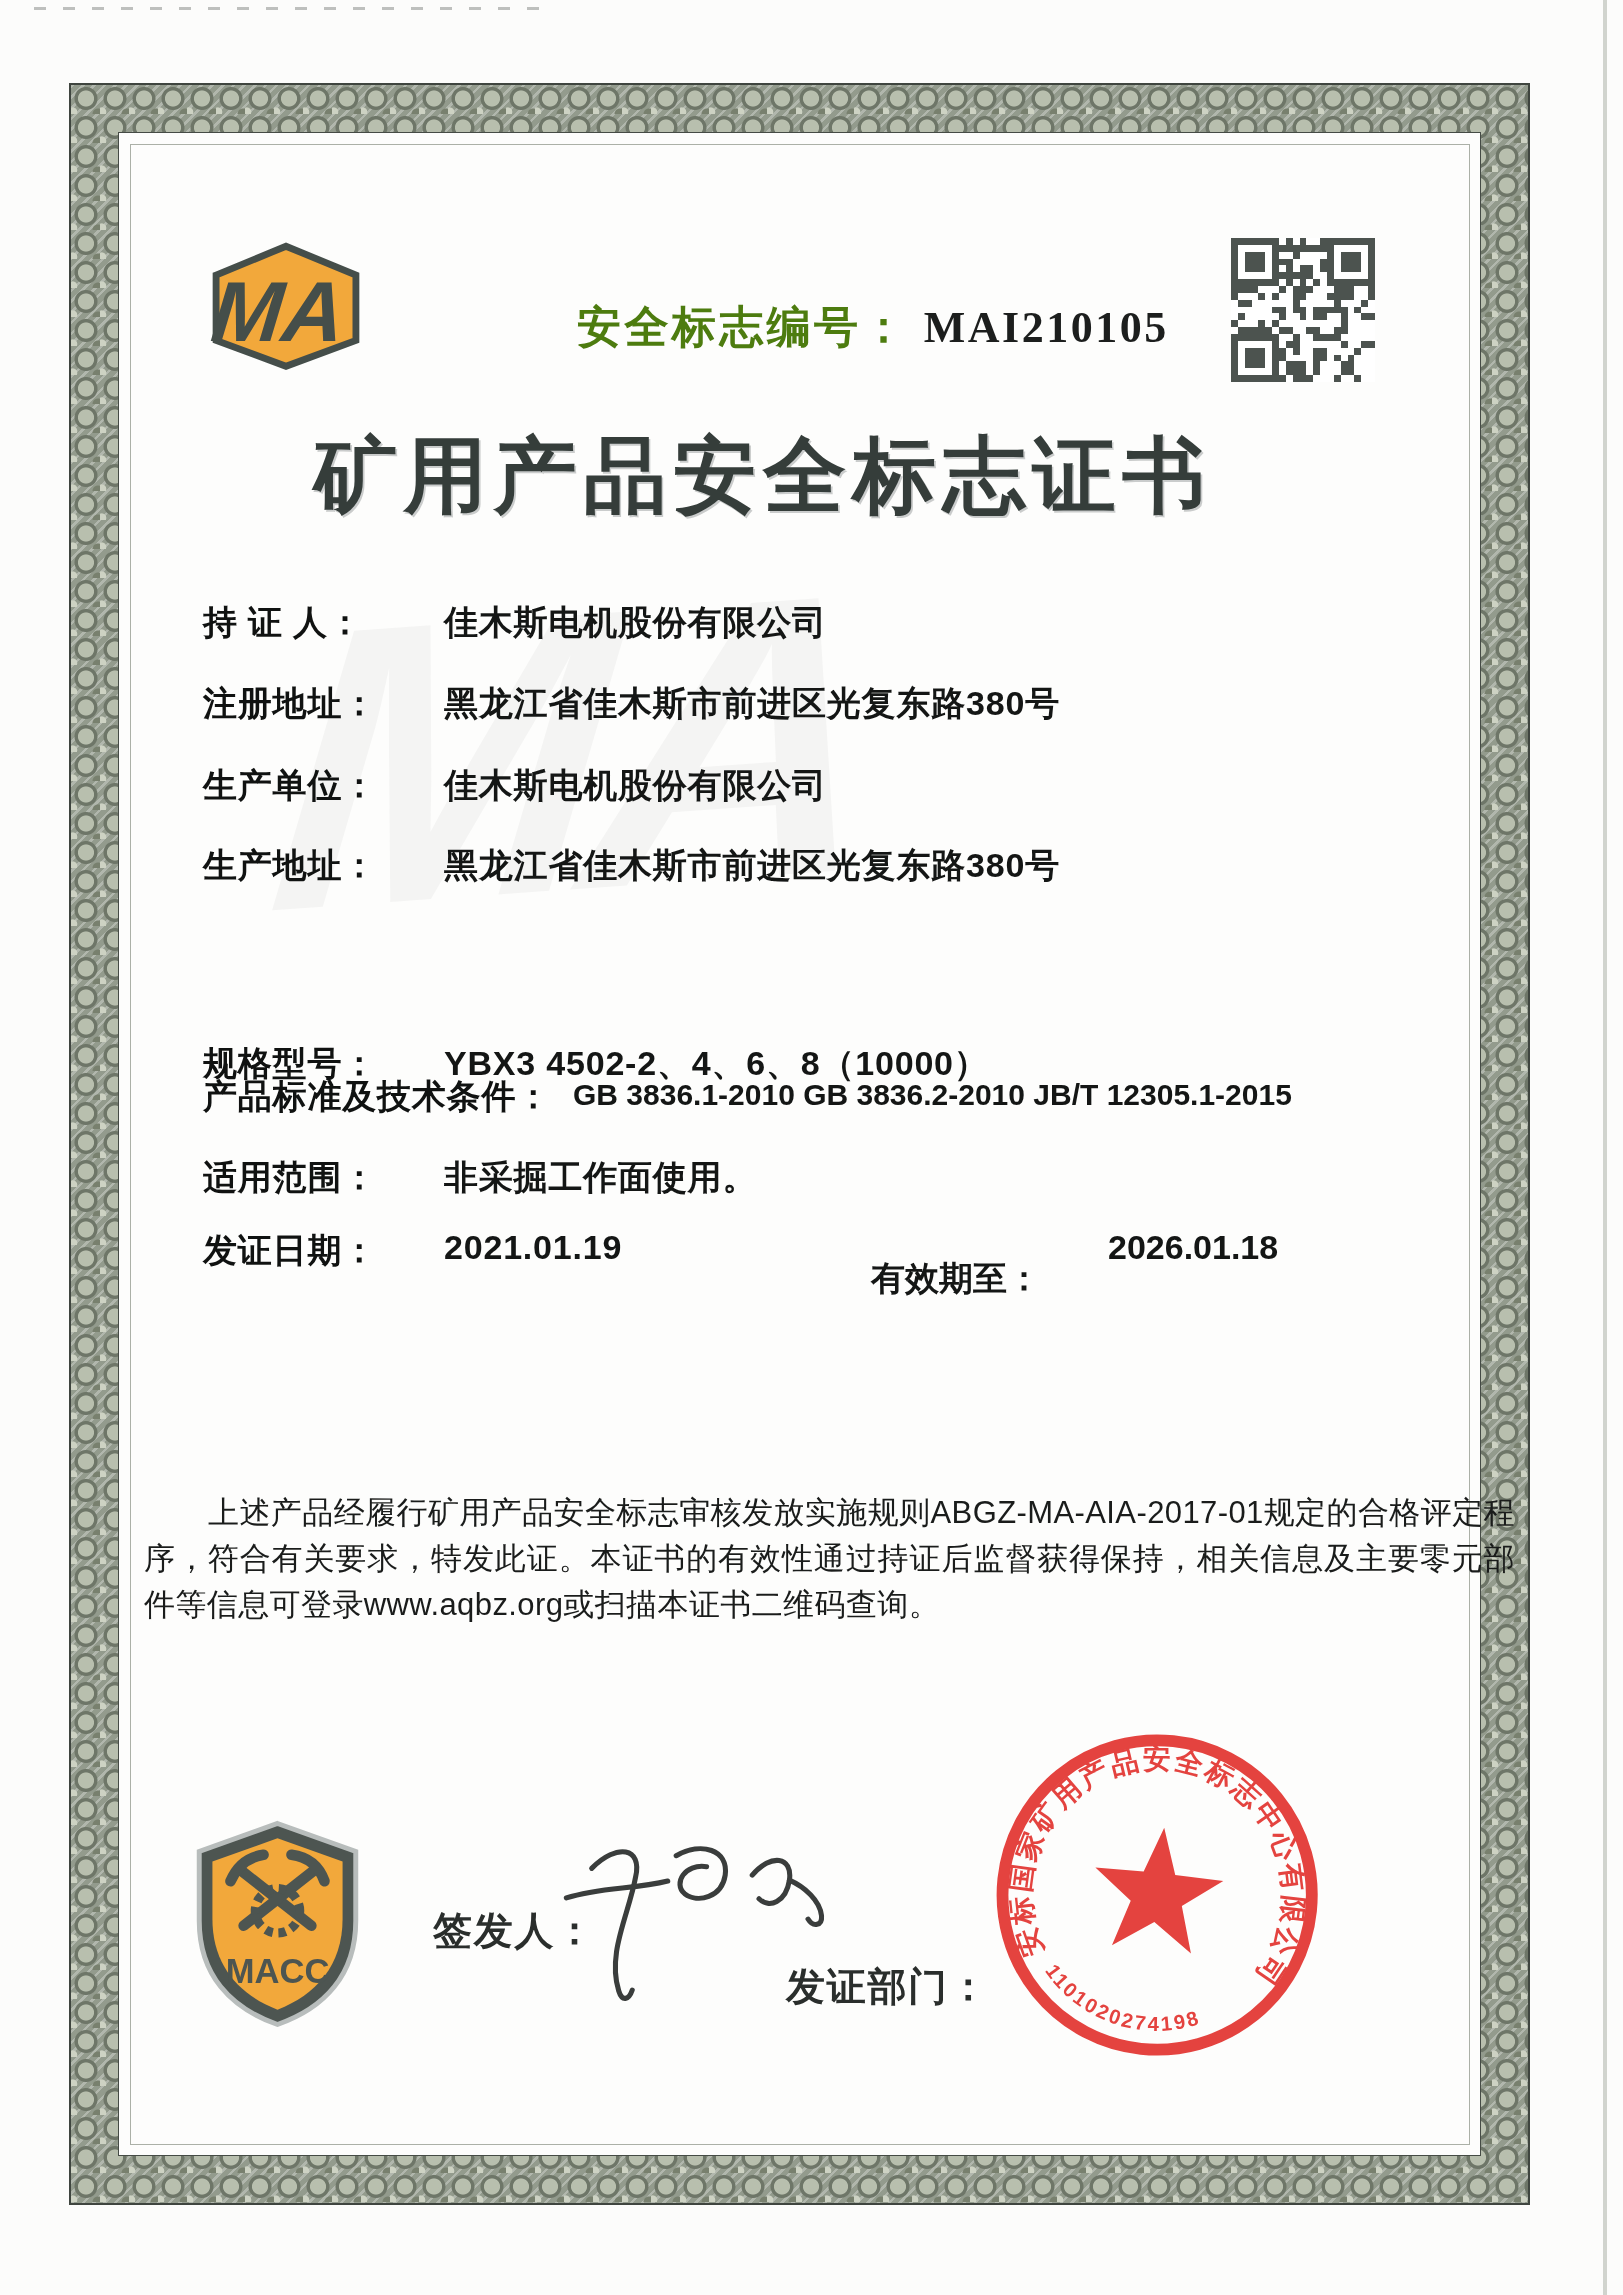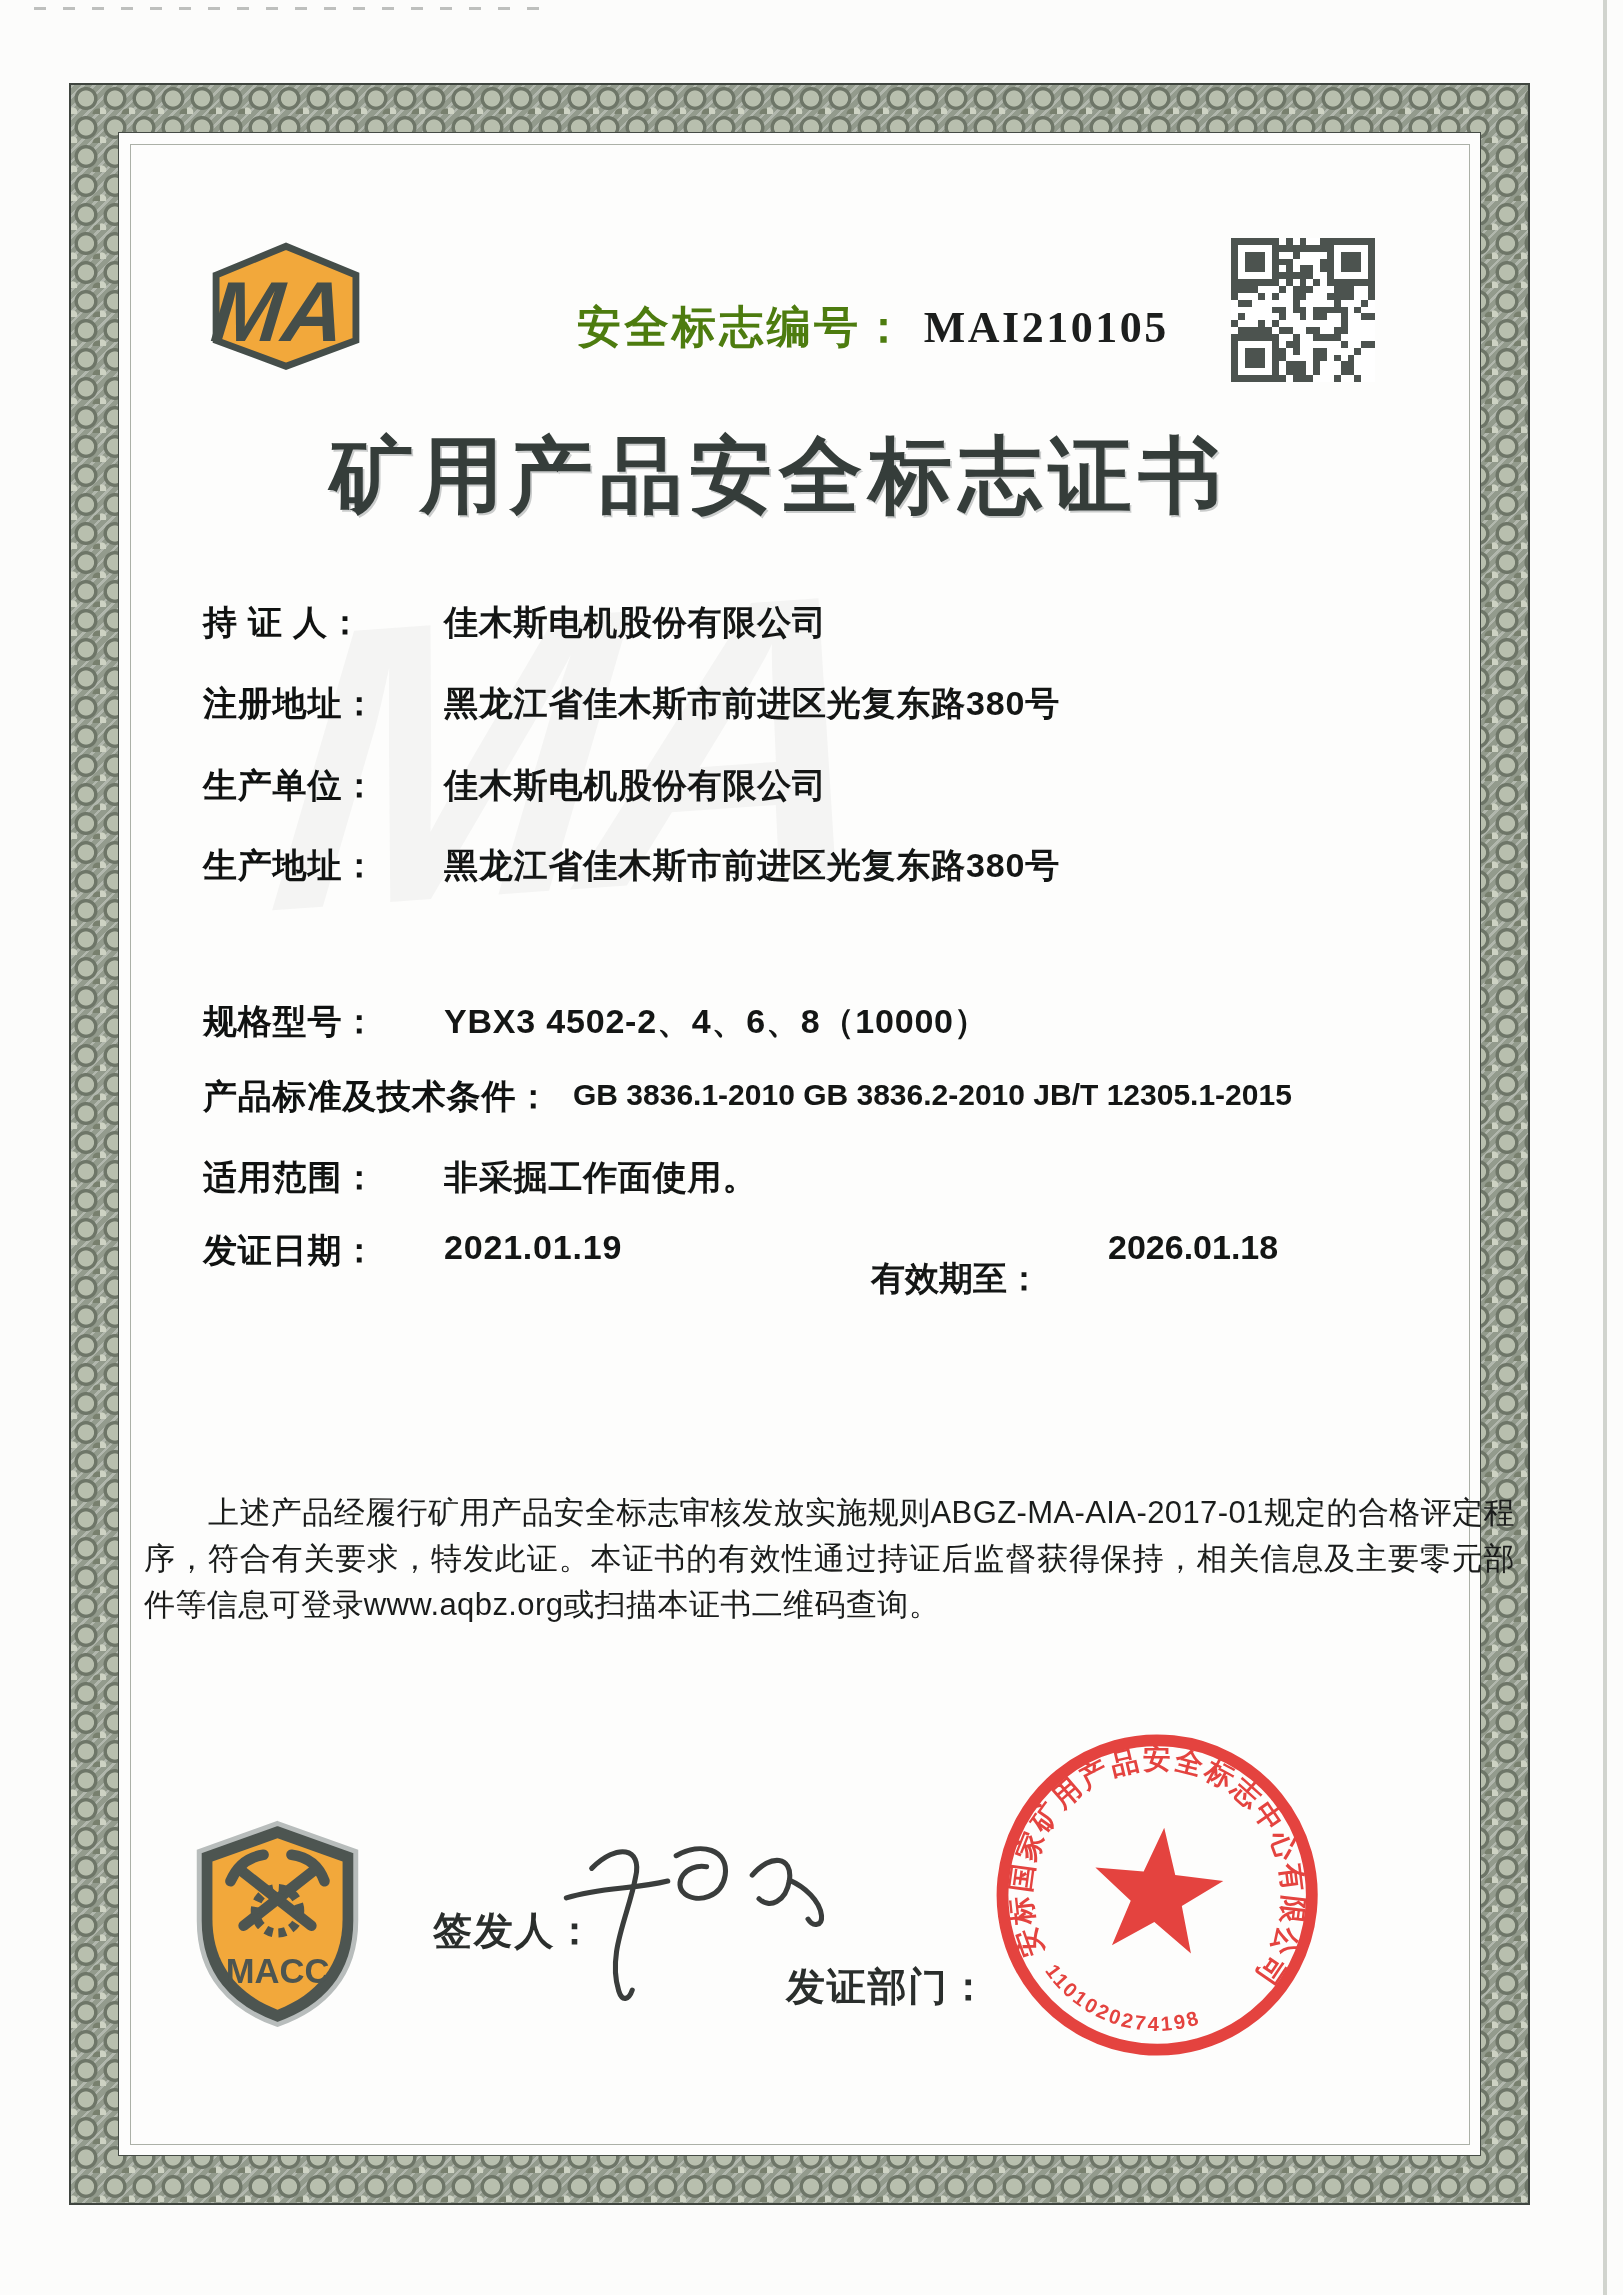--- a/index.html
+++ b/index.html
@@ -30,21 +30,21 @@
   .mark-label{font-weight:700;color:#4d7c0f;}
   .mark-number{font-family:"Liberation Serif","DejaVu Serif",serif;font-weight:600;letter-spacing:2.5px;
         color:#23282 6;margin-left:15px;}
   .qr{position:absolute;left:1231px;top:238px;width:144px;height:144px;background:#fff;
         display:grid;grid-template-columns:repeat(21,1fr);grid-template-rows:repeat(21,1fr);}
   .qr div{width:100%;height:100%;}
   .qr .d{background:#4c534f;}
   
   .title{position:absolute;left:0;top:421px;width:1526px;text-align:center;
         font-size:83px;font-weight:900;color:#353d3a;letter-spacing:6.8px;
-        text-shadow:1.7px 1.7px 0 rgba(53,61,58,.25);margin-left:16px;}
+        text-shadow:1.7px 1.7px 0 rgba(53,61,58,.25);}
   
   .row{position:absolute;left:203px;width:1319px;display:flex;align-items:flex-start;
         font-size:34px;font-weight:700;color:#141615;}
   .row .lbl{flex:0 0 241px;letter-spacing:0.8px;color:#101211;}
   .row .val{font-weight:600;letter-spacing:0.8px;color:#17191 8;}
   .row-std .lbl{flex:0 0 auto;}
   .row-std .val{margin-left:22px;font-size:30px;font-weight:700;padding-top:4.2px;letter-spacing:0;}
   .pair2{position:absolute;left:668px;top:0;display:flex;}
   .pair2 .lbl2{flex:0 0 237px;font-weight:700;margin-top:28px;}
   .pair2 .val2{font-weight:600;}
@@ -539,21 +539,21 @@
     <span class="val">黑龙江省佳木斯市前进区光复东路380号</span>
   </div>
   <div class="row" style="top:763px">
     <span class="lbl">生产单位：</span>
     <span class="val">佳木斯电机股份有限公司</span>
   </div>
   <div class="row" style="top:843px">
     <span class="lbl">生产地址：</span>
     <span class="val">黑龙江省佳木斯市前进区光复东路380号</span>
   </div>
-  <div class="row" style="top:999px">
+  <div class="row" style="top:1041px">
     <span class="lbl">规格型号：</span>
     <span class="val">YBX3 4502-2、4、6、8（10000）</span>
   </div>
   <div class="row row-std" style="top:1074px">
     <span class="lbl">产品标准及技术条件：</span>
     <span class="val">GB 3836.1-2010  GB 3836.2-2010 JB/T 12305.1-2015</span>
   </div>
   <div class="row" style="top:1155px">
     <span class="lbl">适用范围：</span>
     <span class="val">非采掘工作面使用。</span>

